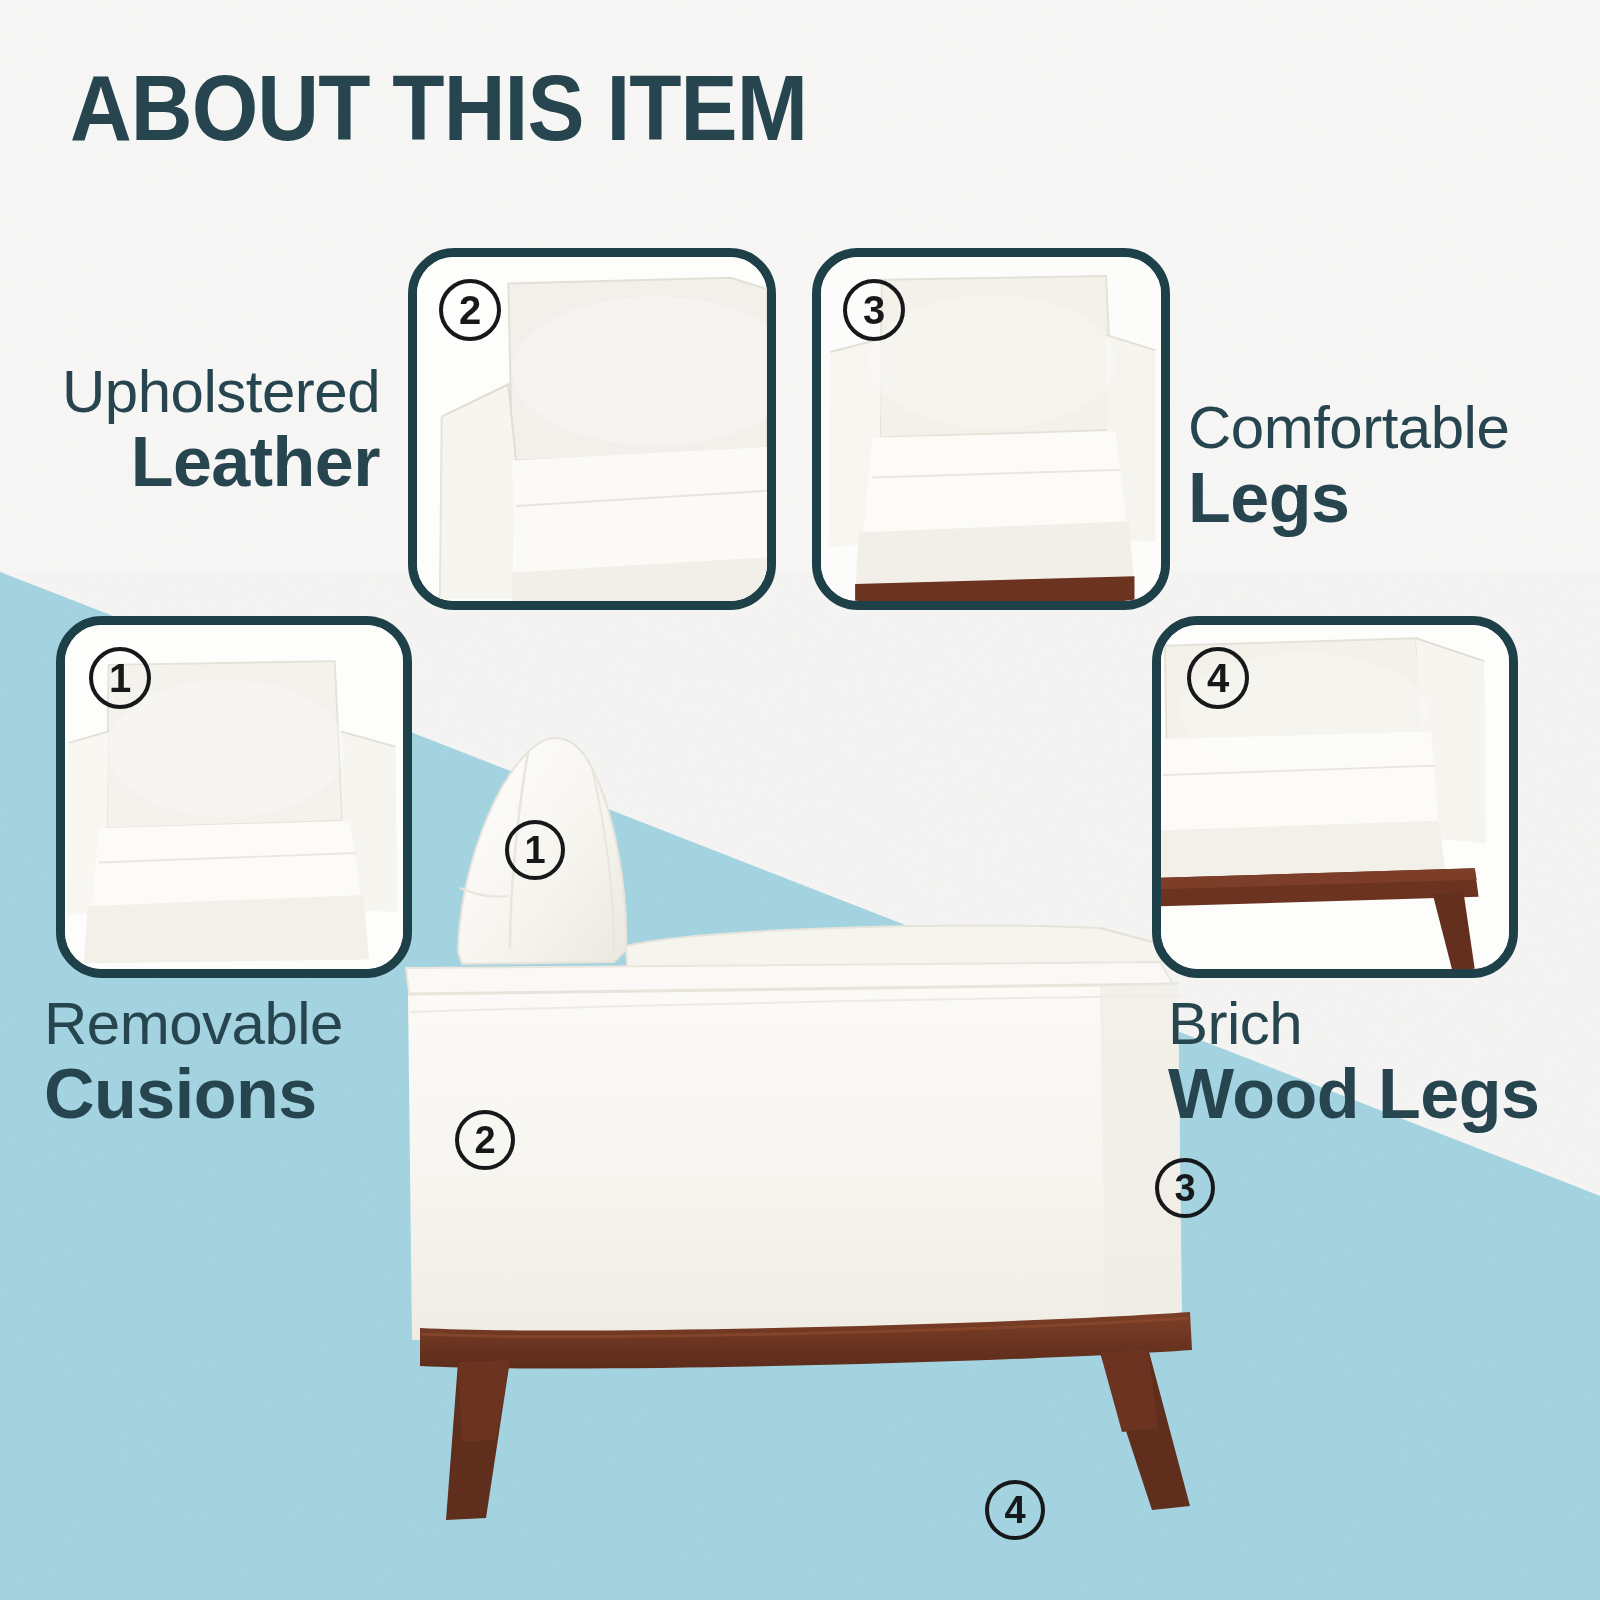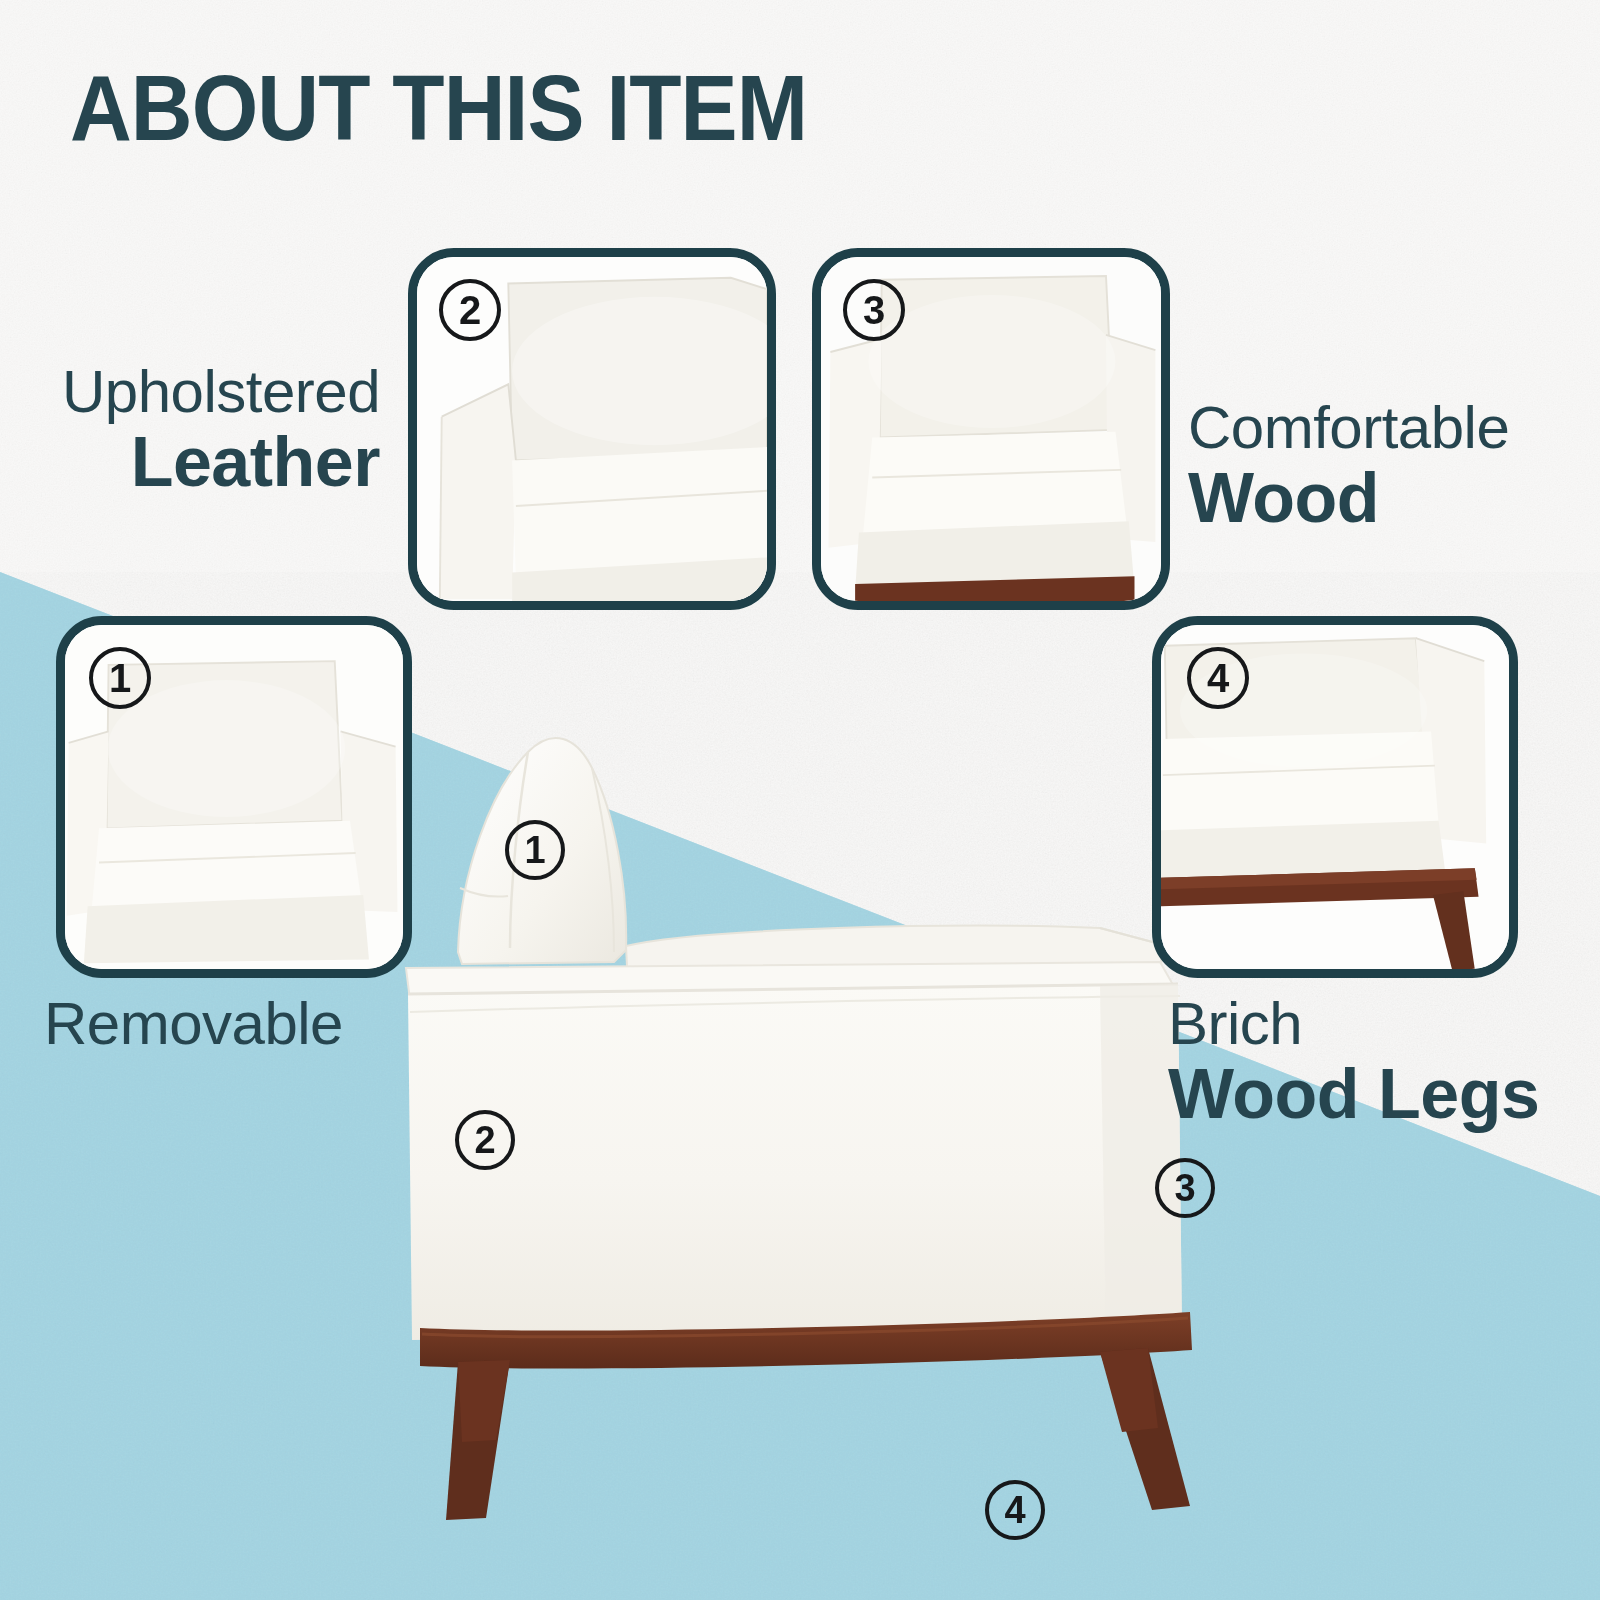--- a/index.html
+++ b/index.html
@@ -205,25 +205,26 @@
   <div class="badge card-badge" style="left:26px; top:22px;">4</div>
 </div>
 
 <div class="label right-al" style="left:20px; top:360px; width:360px;">
   <span class="l1">Upholstered</span>
   <span class="l2">Leather</span>
 </div>
 
 <div class="label left-al" style="left:1188px; top:360px; width:400px;">
   <span class="l1">Comfortable</span>
-  <span class="l2">Wood</span>
+  <span class="l2">Legs</span>
 </div>
 
 <div class="label center-al" style="left:44px; top:992px; width:380px;">
   <span class="l1">Removable</span>
+  <span class="l2">Cusions</span>
 </div>
 
 <div class="label center-al" style="left:1168px; top:992px; width:400px;">
   <span class="l1">Brich</span>
   <span class="l2">Wood Legs</span>
 </div>
 
 <div id="main-chair">
   <svg viewBox="0 0 820 830" preserveAspectRatio="xMidYMid meet">
     <defs>

